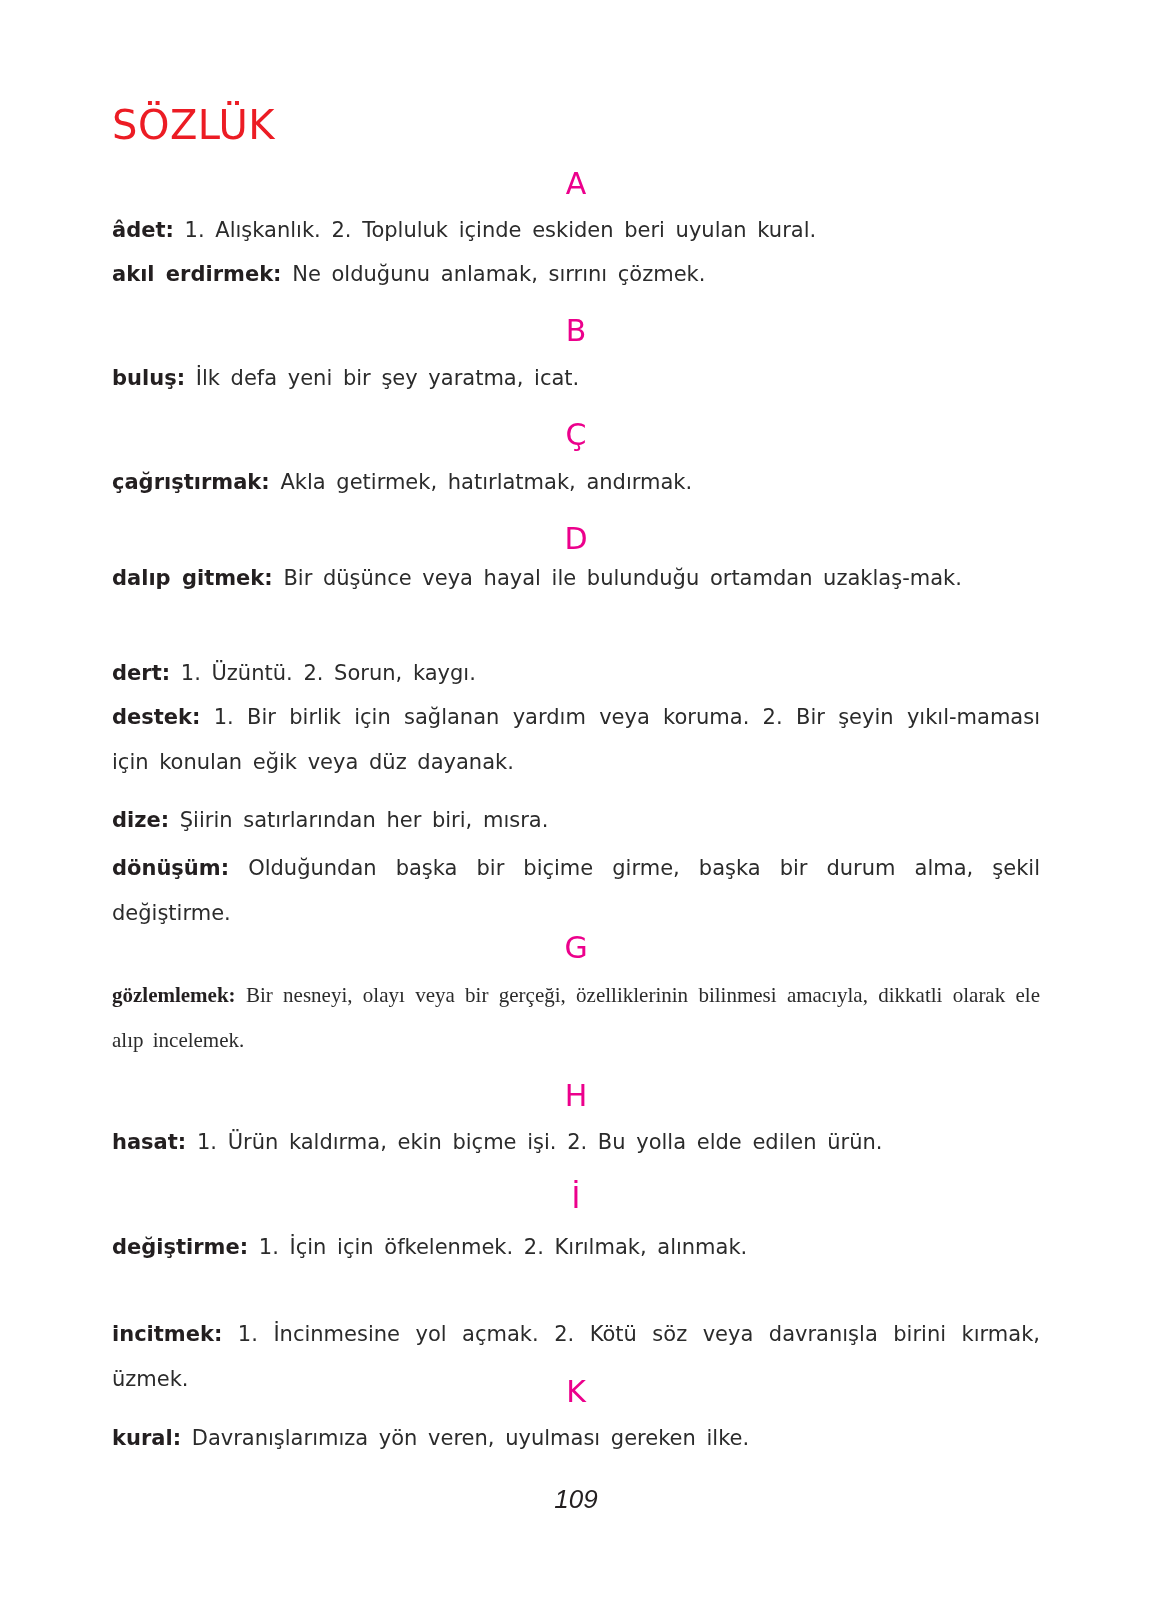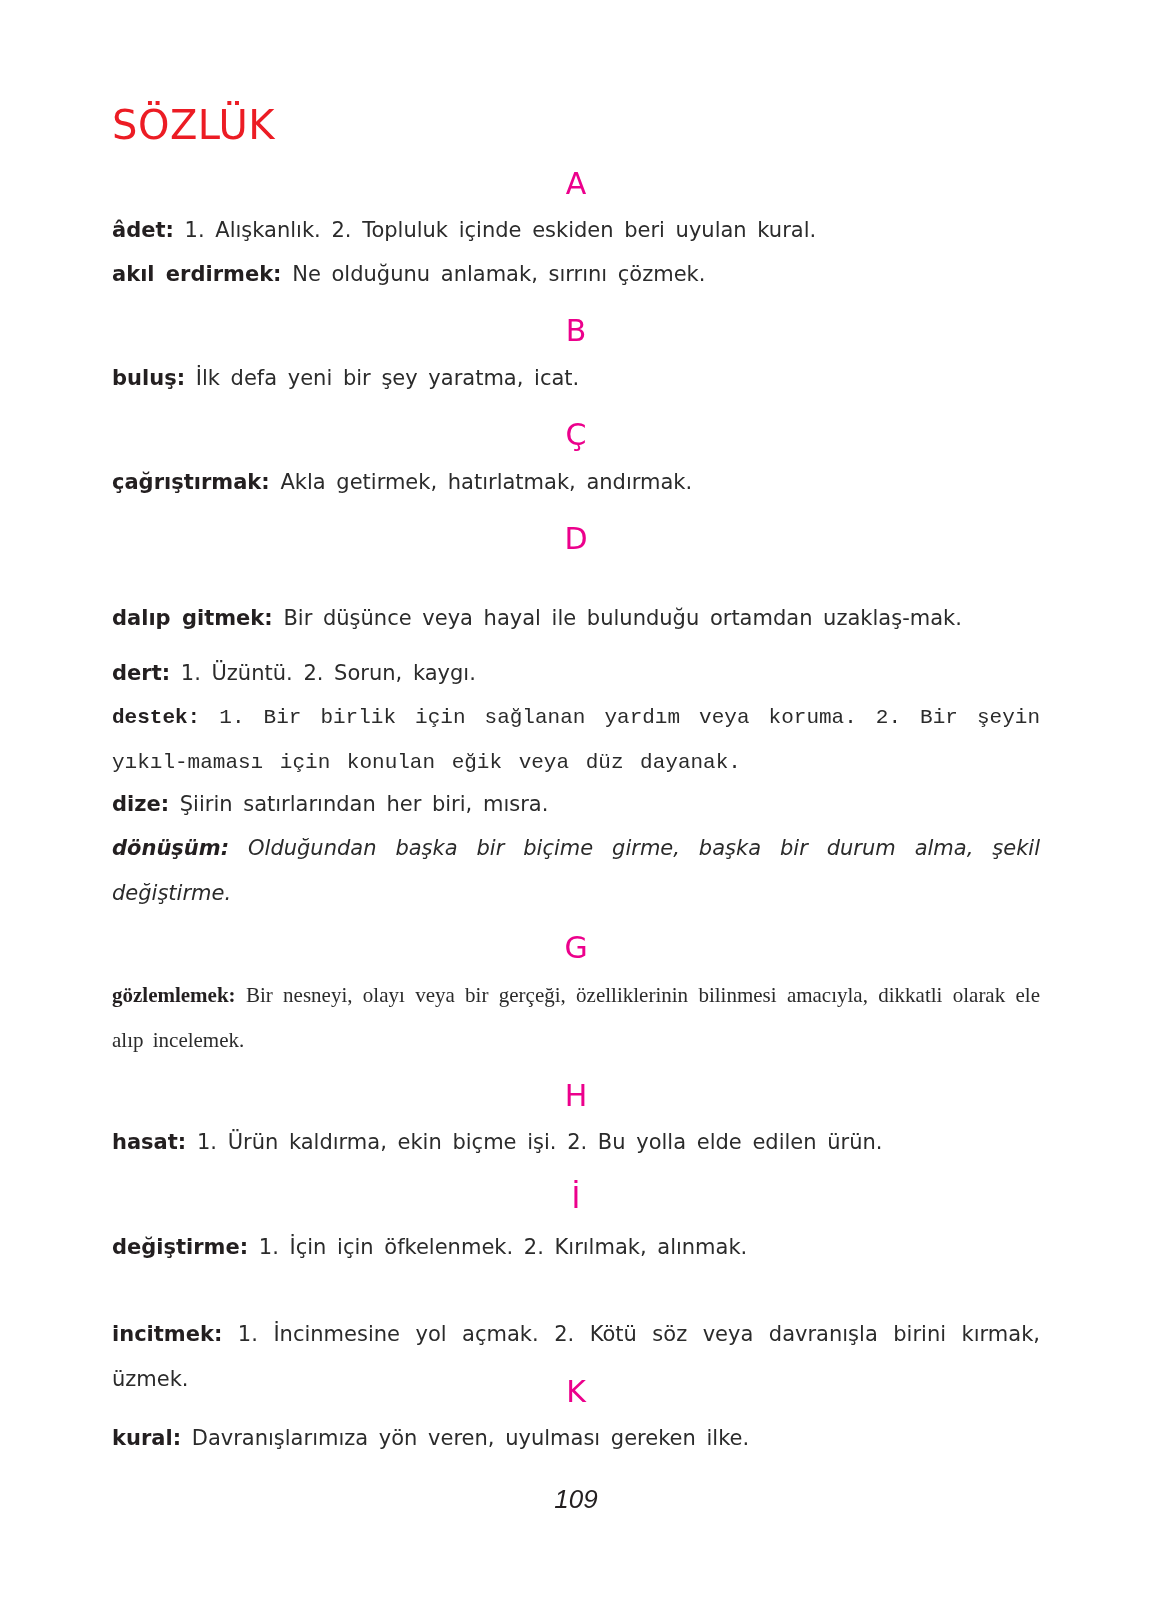--- a/index.html
+++ b/index.html
@@ -98,37 +98,37 @@
     <span class="def">İlk defa yeni bir şey yaratma, icat.</span>
   </div>
 
   <div class="letter" style="top:417px;">Ç</div>
   <div class="entry" style="top:460px;">
     <span class="term">çağrıştırmak:</span>
     <span class="def">Akla getirmek, hatırlatmak, andırmak.</span>
   </div>
 
   <div class="letter" style="top:521px;">D</div>
-  <div class="entry" style="top:596px;">
+  <div class="entry" style="top:556px;">
     <span class="term">dalıp gitmek:</span>
     <span class="def">Bir düşünce veya hayal ile bulunduğu ortamdan uzaklaş-mak.</span>
   </div>
   <div class="entry" style="top:651px;">
     <span class="term">dert:</span>
     <span class="def">1. Üzüntü. 2. Sorun, kaygı.</span>
   </div>
-  <div class="entry" style="top:695px;font-family:Liberation Mono, monospace;">
+  <div class="entry" style="top:695px;">
     <span class="term">destek:</span>
     <span class="def">1. Bir birlik için sağlanan yardım veya koruma. 2. Bir şeyin yıkıl-maması için konulan eğik veya düz dayanak.</span>
   </div>
-  <div class="entry" style="top:782px;">
+  <div class="entry" style="top:798px;">
     <span class="term">dize:</span>
     <span class="def">Şiirin satırlarından her biri, mısra.</span>
   </div>
-  <div class="entry" style="top:826px;font-style:italic;">
+  <div class="entry" style="top:846px;">
     <span class="term">dönüşüm:</span>
     <span class="def">Olduğundan başka bir biçime girme, başka bir durum alma, şekil değiştirme.</span>
   </div>
 
   <div class="letter" style="top:930px;">G</div>
   <div class="entry" style="top:973px;font-family:Liberation Serif, serif;">
     <span class="term">gözlemlemek:</span>
     <span class="def">Bir nesneyi, olayı veya bir gerçeği, özelliklerinin bilinmesi amacıyla, dikkatli olarak ele alıp incelemek.</span>
   </div>
 

